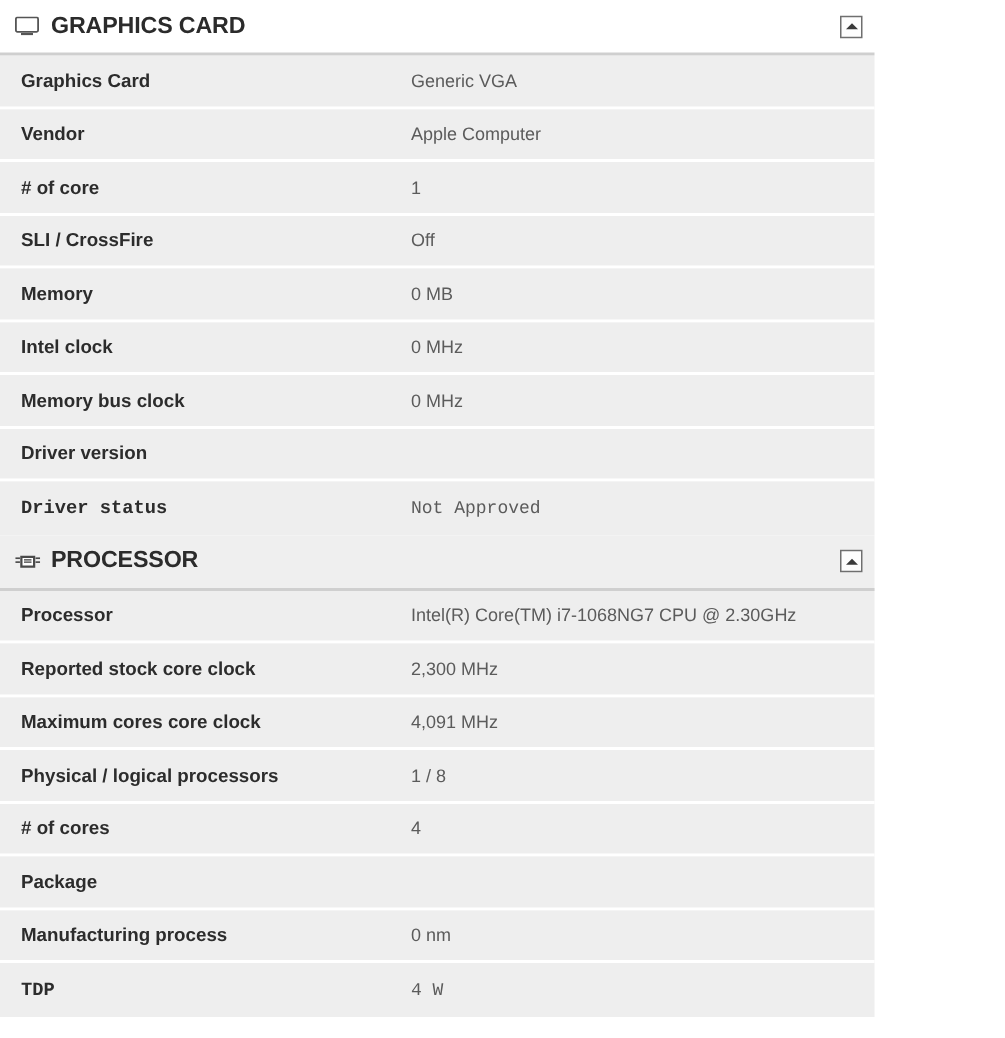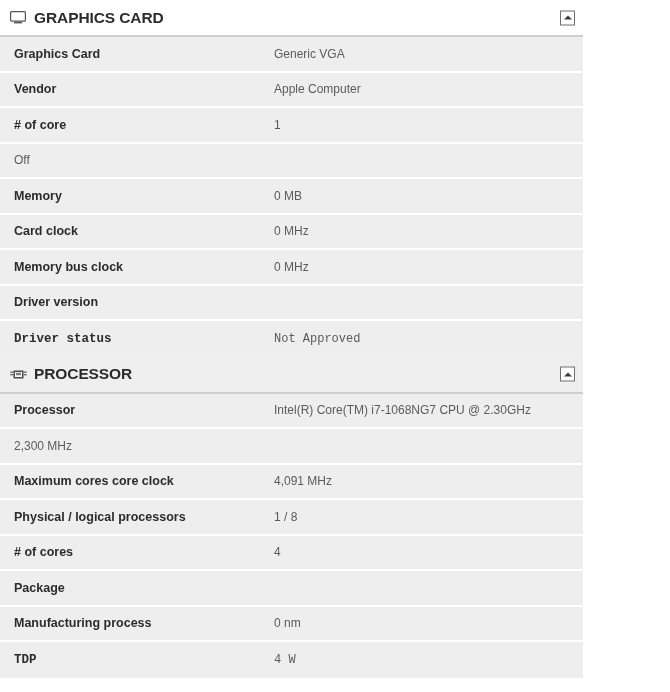--- a/index.html
+++ b/index.html
@@ -126,28 +126,29 @@
     </div>
     <div class="row">
       <span class="row-label">Vendor</span>
       <span class="row-value">Apple Computer</span>
     </div>
     <div class="row">
       <span class="row-label"># of core</span>
       <span class="row-value">1</span>
     </div>
     <div class="row">
+      <span class="row-label">SLI / CrossFire</span>
       <span class="row-value">Off</span>
     </div>
     <div class="row">
       <span class="row-label">Memory</span>
       <span class="row-value">0 MB</span>
     </div>
     <div class="row">
-      <span class="row-label">Card clock</span>
+      <span class="row-label">Intel clock</span>
       <span class="row-value">0 MHz</span>
     </div>
     <div class="row">
       <span class="row-label">Memory bus clock</span>
       <span class="row-value">0 MHz</span>
     </div>
     <div class="row">
       <span class="row-label">Driver version</span>
     </div>
     <div class="row">
@@ -174,20 +175,21 @@
       <span class="caret"></span>
     </span>
   </div>
 
   <div class="rows">
     <div class="row">
       <span class="row-label">Processor</span>
       <span class="row-value">Intel(R) Core(TM) i7-1068NG7 CPU @ 2.30GHz</span>
     </div>
     <div class="row">
+      <span class="row-label">Reported stock core clock</span>
       <span class="row-value">2,300 MHz</span>
     </div>
     <div class="row">
       <span class="row-label">Maximum cores core clock</span>
       <span class="row-value">4,091 MHz</span>
     </div>
     <div class="row">
       <span class="row-label">Physical / logical processors</span>
       <span class="row-value">1 / 8</span>
     </div>

